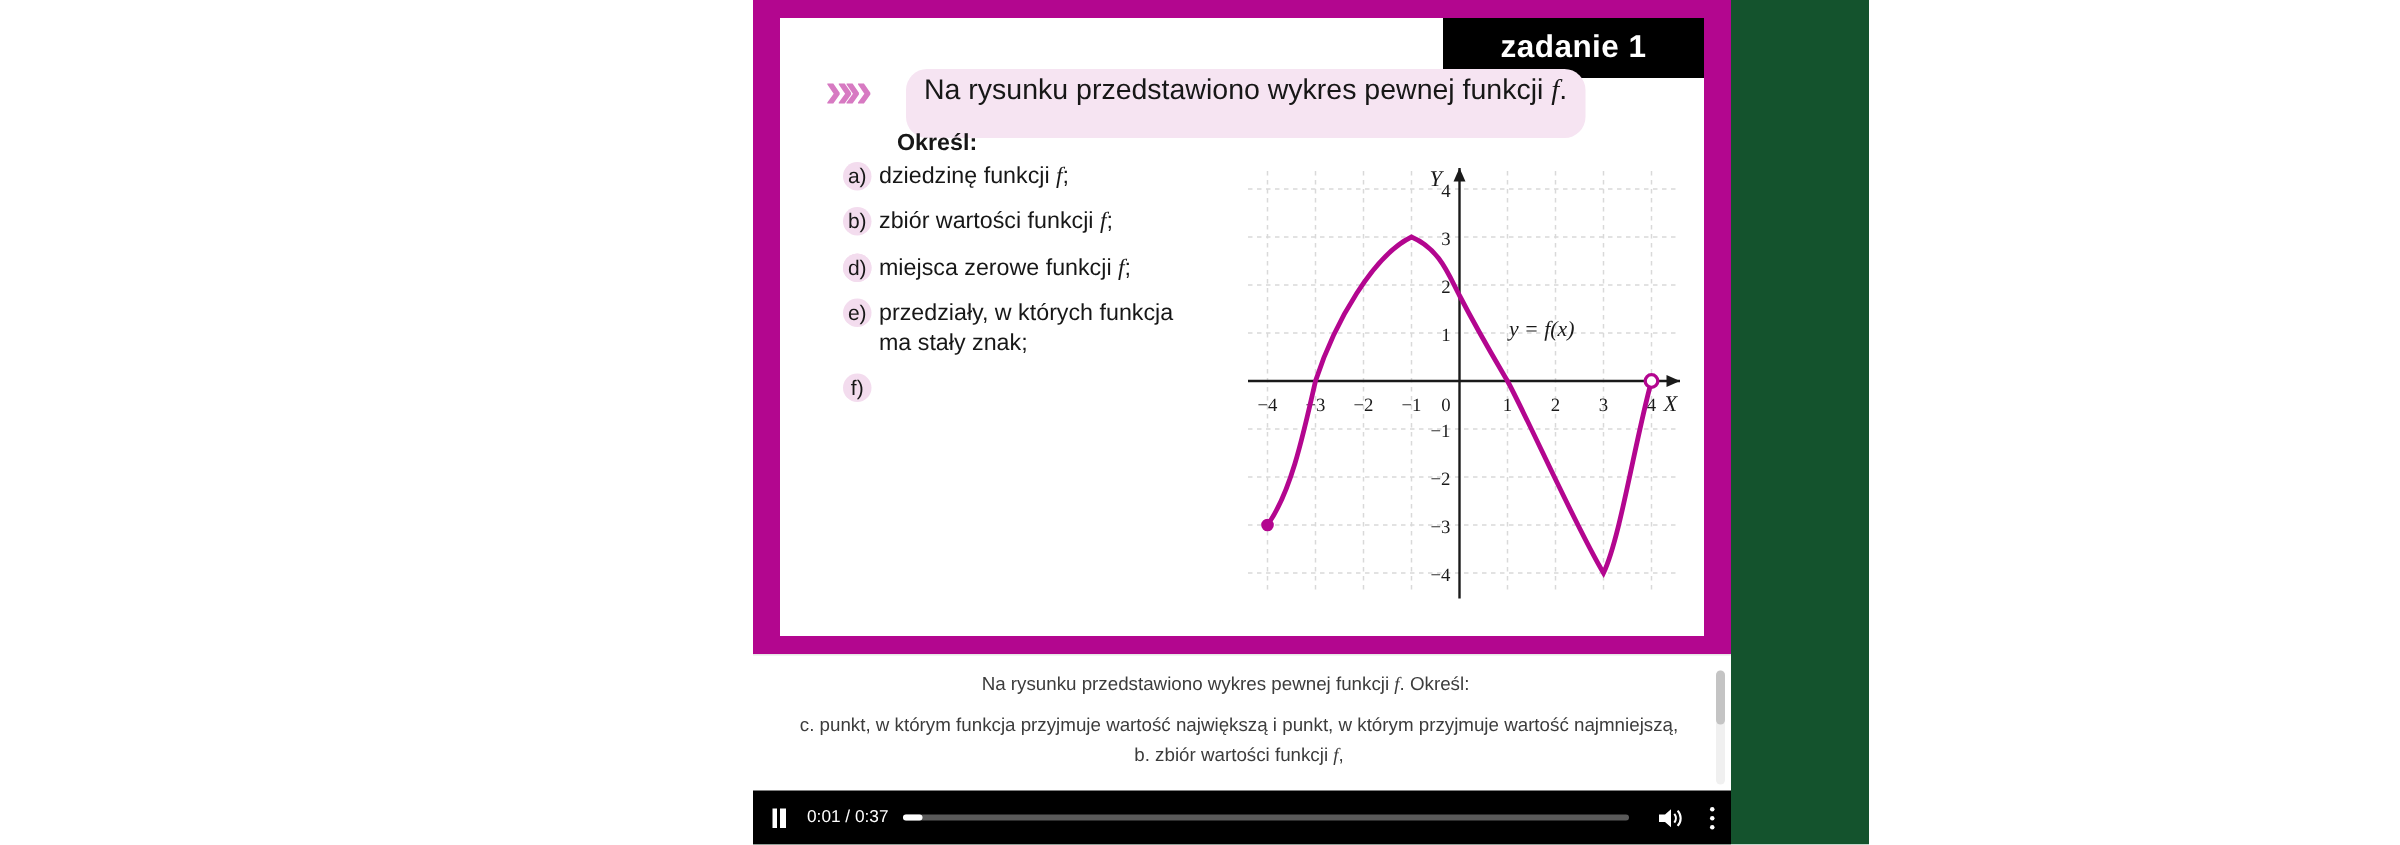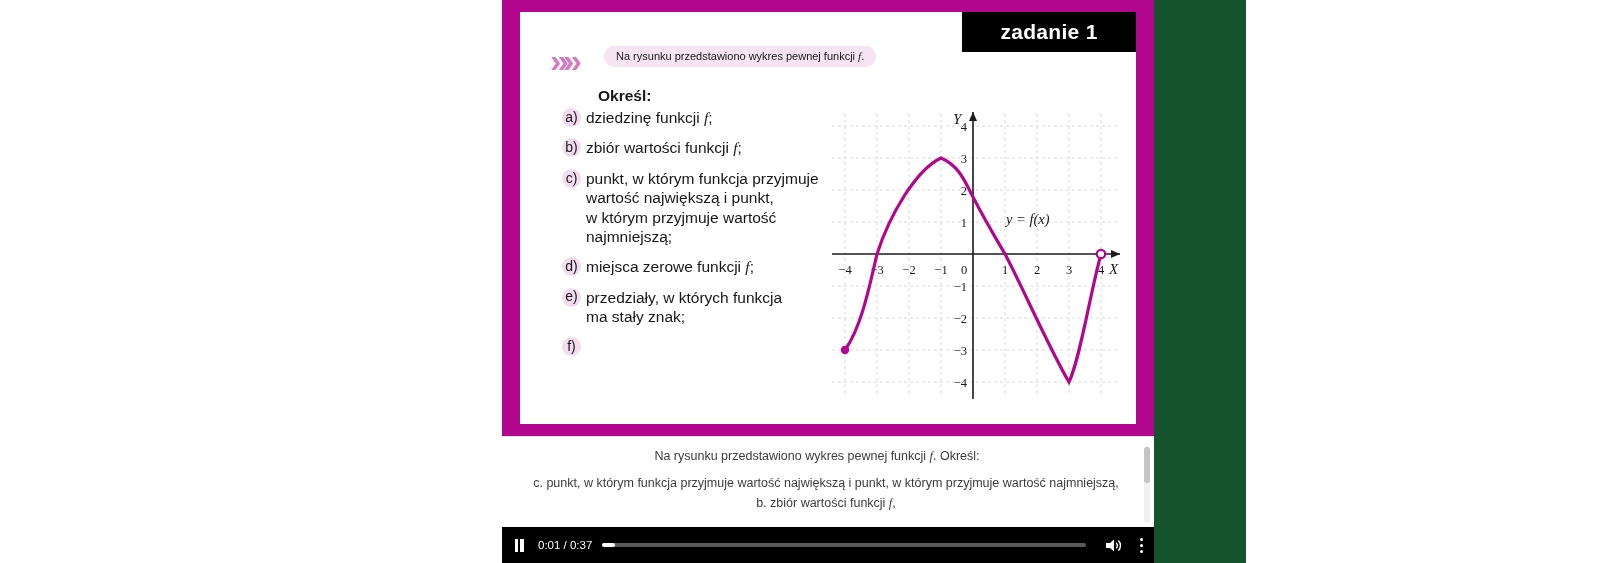--- a/index.html
+++ b/index.html
@@ -77,22 +77,22 @@
     letter-spacing: -6px;
     line-height: 36px;
   }
 
   .lead {
     position: absolute;
     left: 84px;
     top: 34px;
     background: #f6e4f2;
     border-radius: 14px;
-    padding: 4px 12px 5px 12px;
-    font-size: 11px;
+    padding: 4px 12px 20px 12px;
+    font-size: 19px;
     color: #171717;
     white-space: nowrap;
   }
 
   .okresl {
     position: absolute;
     left: 78px;
     top: 75px;
     font-size: 15.5px;
     color: #171717;
@@ -303,21 +303,20 @@
             <span>dziedzinę funkcji&nbsp;<span class="mi">f</span>;</span>
           </div>
 
           <div class="item">
             <span class="mark">b)</span>
             <span>zbiór wartości funkcji&nbsp;<span class="mi">f</span>;</span>
           </div>
 
           <div class="item">
             <span class="mark">c)</span>
-            <span>punkt, w którym funkcja przyjmuje<br>wartość największą i punkt,<br>w którym przyjmuje wartość<br>najmniejszą;</span>
           </div>
 
           <div class="item">
             <span class="mark">d)</span>
             <span>miejsca zerowe funkcji&nbsp;<span class="mi">f</span>;</span>
           </div>
 
           <div class="item">
             <span class="mark">e)</span>
             <span>przedziały, w których funkcja<br>ma stały znak;</span>

